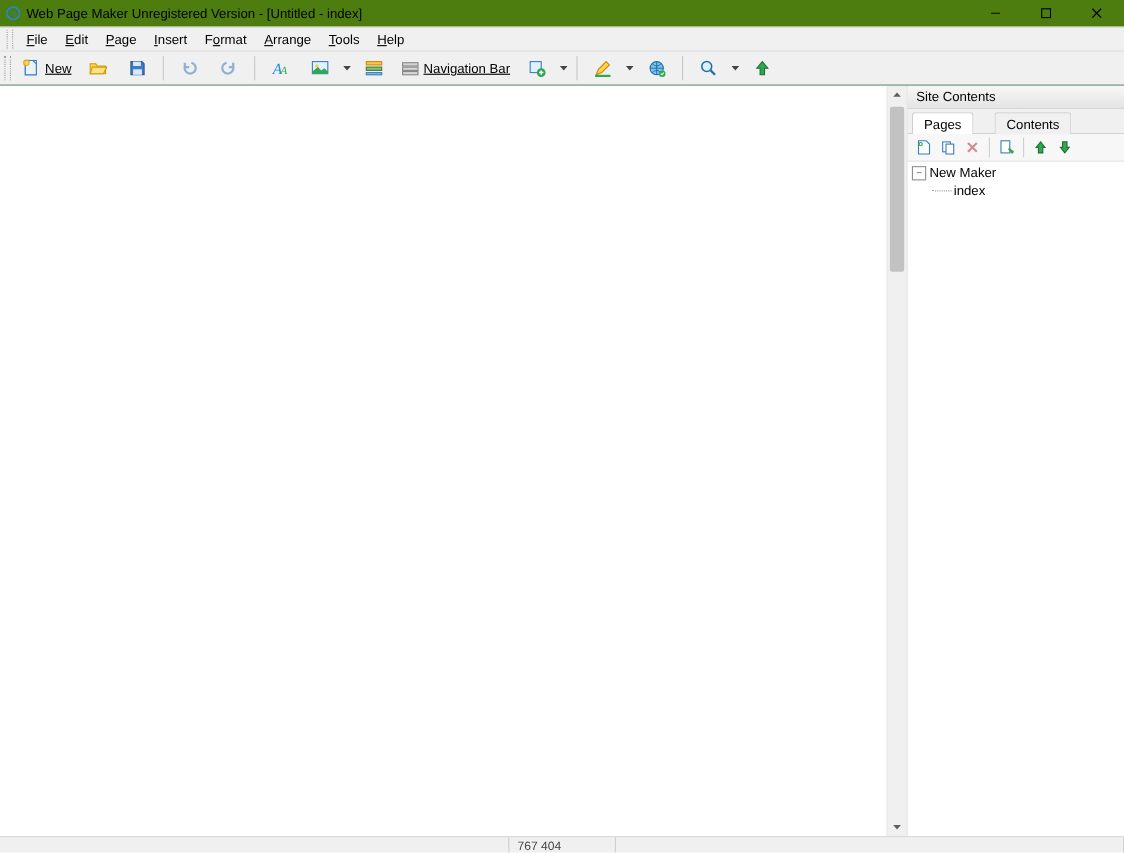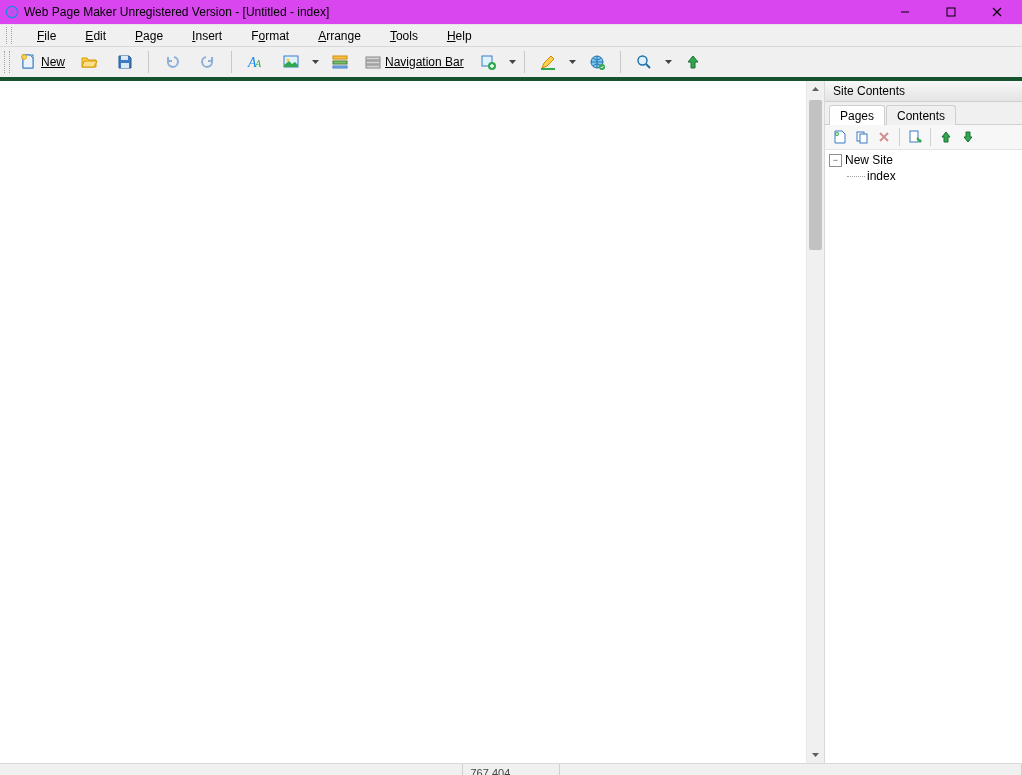--- a/index.html
+++ b/index.html
@@ -7,21 +7,21 @@
     width: 1022px; height: 775px;
     font-family: "Segoe UI", Tahoma, sans-serif;
     font-size: 12px;
     background: #ffffff;
     overflow: hidden;
     color: #000;
   }
   
   .titlebar {
     height: 24px;
-    background: #d946ef;
+    background: #4d7c0f;
     display: flex;
     align-items: center;
     padding: 0 2px 0 4px;
     border-bottom: 1px solid #e5e5e5;
   }
   .titlebar .app-icon {
     width: 16px; height: 16px; margin-right: 4px;
     display: inline-flex; align-items: center; justify-content: center;
   }
   .titlebar .app-icon svg { width: 14px; height: 14px; }
@@ -33,39 +33,39 @@
     color: #000;
   }
   .winbtn svg { width: 10px; height: 10px; }
   
   .menubar {
     height: 21px;
     background: #f0f0f0;
     border-bottom: 1px solid #d9d9d9;
     display: flex; align-items: center;
     padding-left: 6px;
-    gap: 13px;
+    gap: 0;
   }
   .menubar .grip {
     width: 4px; height: 17px;
     border-left: 1px dotted #a0a0a0;
     border-right: 1px dotted #a0a0a0;
     margin-right: 4px;
   }
   .menu-item {
     padding: 2px 8px;
     font-size: 12px;
     cursor: default;
   }
   .menu-item .ul { text-decoration: underline; }
   
   .toolbar {
     height: 30px;
     background: #f0f0f0;
-    border-bottom: 4px solid #14532d;
+    border-bottom: 1px solid #14532d;
     display: flex; align-items: center;
     padding: 0 4px;
     gap: 4px;
   }
   .toolbar .grip {
     width: 4px; height: 22px;
     border-left: 1px dotted #a0a0a0;
     border-right: 1px dotted #a0a0a0;
     margin-right: 2px;
   }
@@ -138,21 +138,21 @@
     border-bottom: 1px solid #cfcfcf;
     padding-left: 4px; gap: 0;
   }
   .tab {
     font-size: 12px;
     padding: 3px 10px 2px 10px;
     border: 1px solid #cfcfcf;
     border-bottom: none;
     background: #f0f0f0;
     border-radius: 3px 3px 0 0;
-    margin-right: 1px;
+    margin-right: 19px;
     position: relative;
     top: 1px;
     cursor: default;
   }
   .tab.active {
     background: #ffffff;
     top: 1px;
   }
   .panel-toolbar {
     height: 24px;
@@ -446,21 +446,21 @@
       <div class="ptbtn">
         <svg viewBox="0 0 14 14">
             <path d="M7 12 L3 7 H5 V2 H9 v5 h2 Z" fill="#2fa84f" stroke="#1f6e34"></path>
           </svg>
       </div>
     </div>
 
     <div class="tree">
       <div class="tree-row">
         <span class="tree-toggle">−</span>
-        <span>New Site</span>
+        <span>New Maker</span>
       </div>
       <div class="tree-child">
         <span class="tree-dots"></span>
         <span>index</span>
       </div>
     </div>
   </div>
 </div>
 
 <div class="statusbar">

